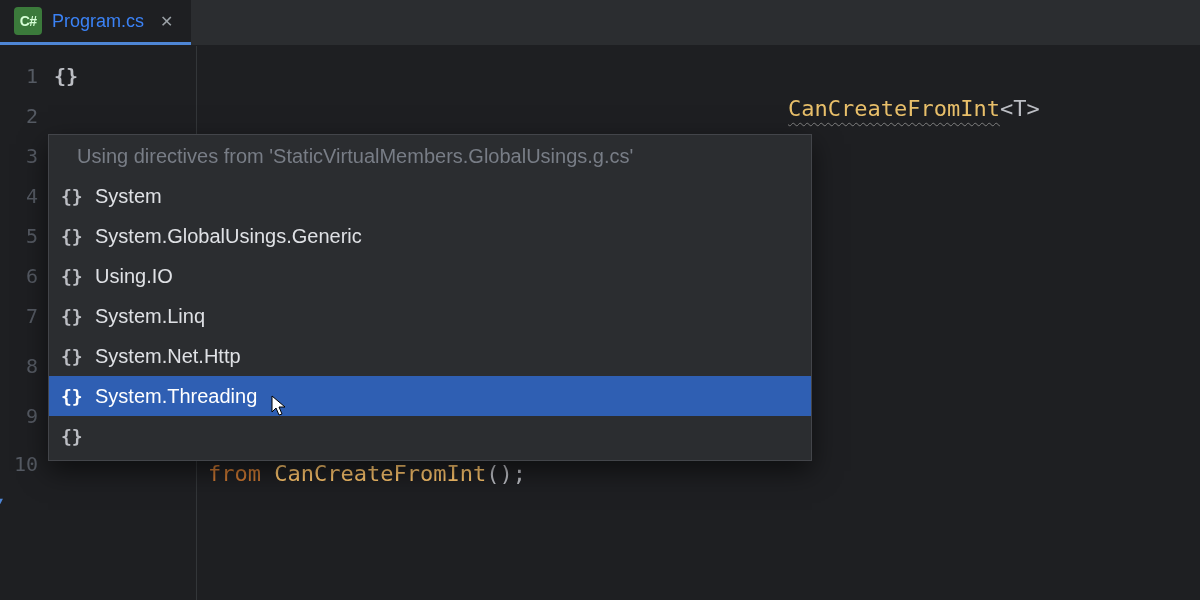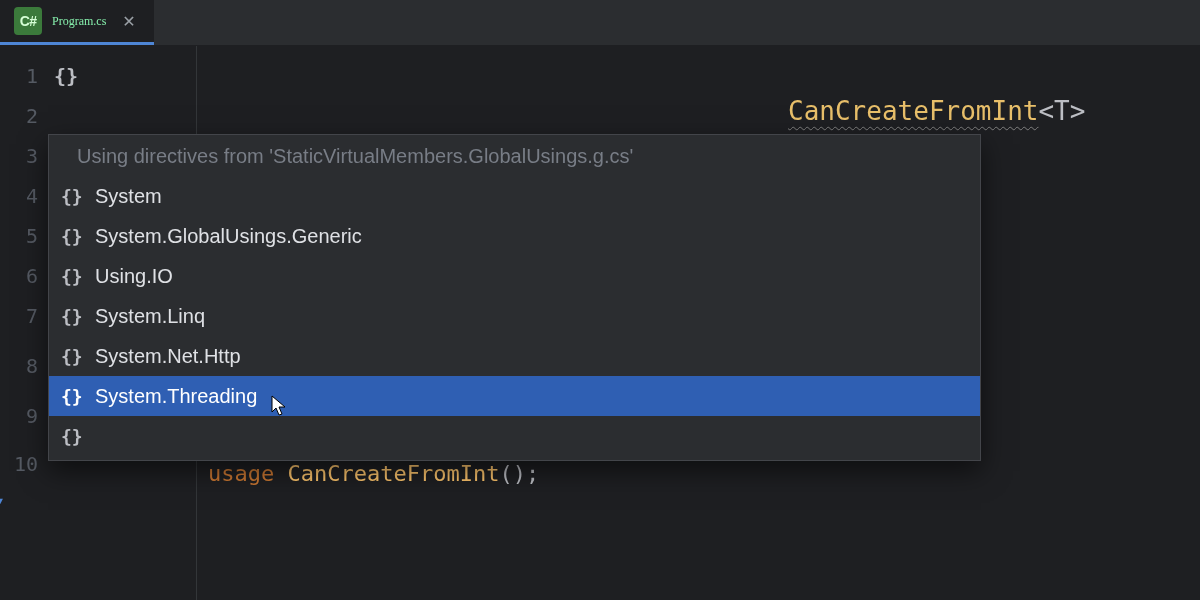--- a/index.html
+++ b/index.html
@@ -30,21 +30,21 @@
   .tab .filetype-badge {
     width: 28px; height: 28px;
     border-radius: 4px;
     background: #3b7a3b;
     color: #d6ffd6;
     font-weight: 700;
     font-size: 14px;
     display: flex; align-items: center; justify-content: center;
     letter-spacing: -0.7px;
   }
-  .tab .tab-title { color:#86efac; font-size:12px;font-family:Liberation Serif, serif; }
+  .tab .tab-title { color:#3b82f6; font-size:18px; }
   .tab .close-icon { color:#9aa0a6; font-size:16px; margin-left:6px; }
 
   
   .editor {
     position: relative;
     display: flex;
     height: calc(600px - 46px);
   }
   .gutter {
     width: 48px;
@@ -111,30 +111,30 @@
     text-decoration: underline wavy #808080 1px;
     text-underline-offset: 6px;
   }
 
   
   .bg-overflow {
     position:absolute;
     top:50px; 
     left:740px;
     font-family: Consolas, "Menlo", monospace;
-    font-size:26px;
+    font-size:22px;
     z-index:2;
   }
 
   
   .popup {
     position: absolute;
     top: 88px;
     left: 48px;
-    width: 933px;
+    width: 764px;
     background: #2b2d30;
     border: 1px solid #43454a;
     box-shadow: 0 10px 26px rgba(0,0,0,0.55);
     z-index: 20;
     padding-bottom: 4px;
   }
   .popup-header {
     padding: 10px 28px 8px;
     font-size: 20px;
     color: #787d86;
@@ -236,21 +236,21 @@
     <div class="annot-row">
       <span>
         <span class="annot-icon">↗</span><span>1 usage</span>
       </span>
       <span>
         <span class="annot-icon">▣</span><span>1 implementation</span>
       </span>
     </div>
 
     <div class="code-line indent2" style="height:64px;align-items:flex-end;padding-bottom:4px">
-      <span class="tok-keyword">usage</span><span> </span><span class="tok-method">CanCreateFromInt</span><span>();</span>
+      <span class="tok-keyword">from</span><span> </span><span class="tok-method">CanCreateFromInt</span><span>();</span>
     </div>
   </div>
 
   <div class="popup">
     <div class="popup-header">Using directives from 'StaticVirtualMembers.GlobalUsings.g.cs'</div>
 
     <div class="popup-item">
       <span class="ns-icon">{}</span>
       <span>System</span>
     </div>

